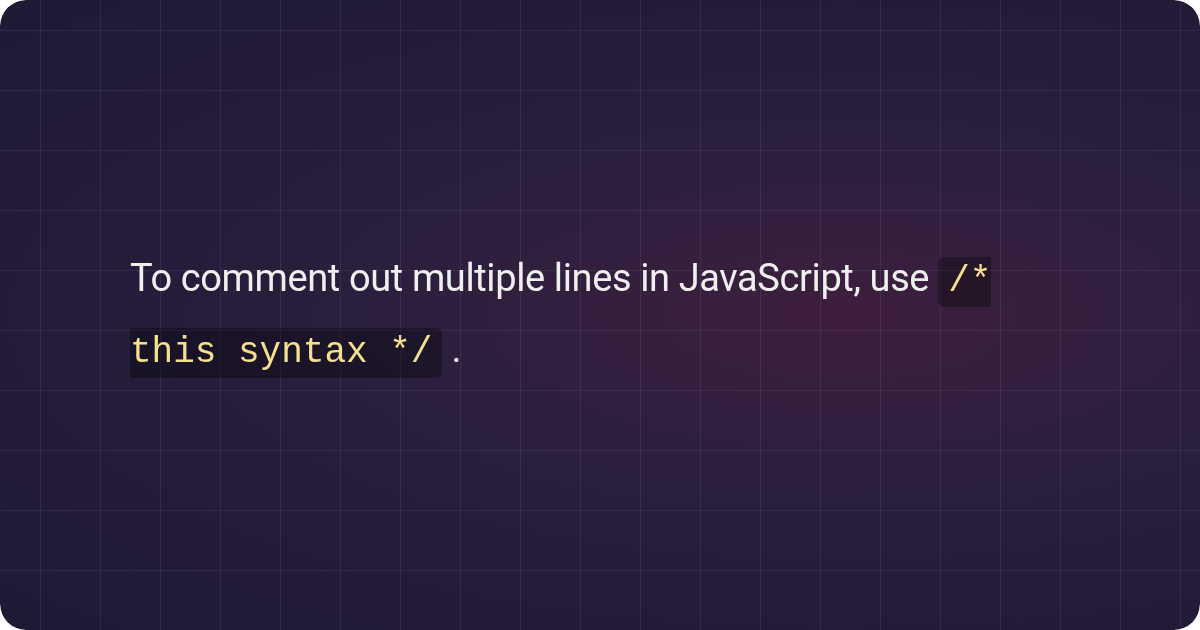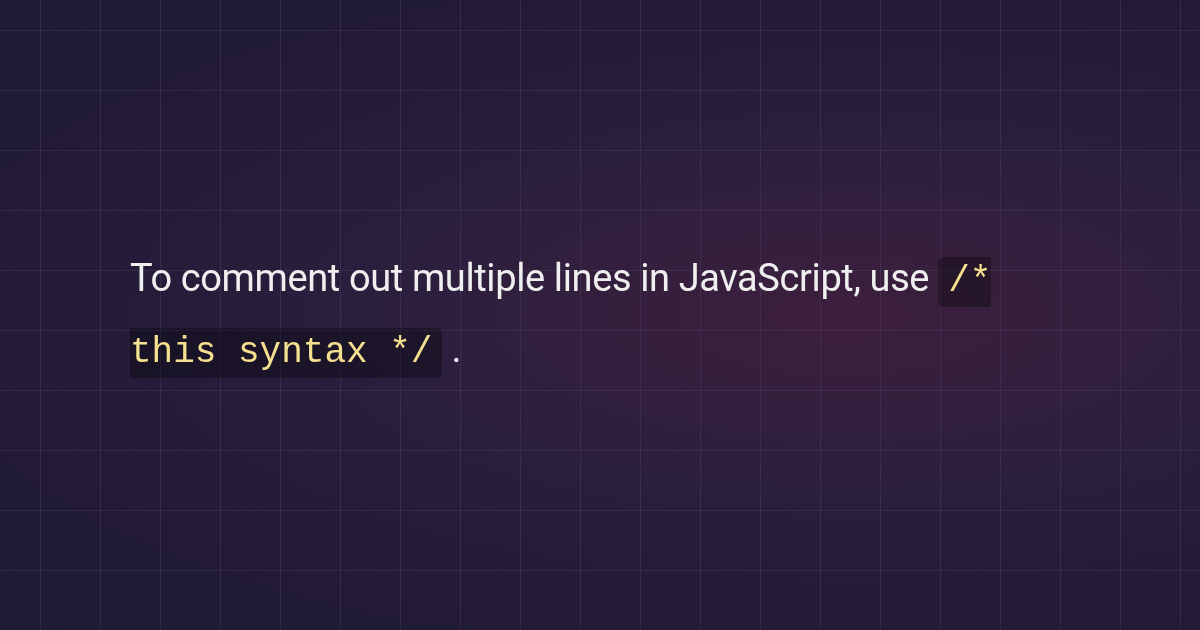--- a/index.html
+++ b/index.html
@@ -1,18 +1,19 @@
 <!DOCTYPE html>
 <html><head>
   <meta charset="utf-8">
   <style>
     * {
       margin: 0;
       padding: 0;
       box-sizing: border-box;
+      border-radius: 26px;
     }
     
     body {
       width: 1200px;
       height: 630px;
       overflow: hidden;
       font-family: -apple-system, BlinkMacSystemFont, "Segoe UI", Roboto, Helvetica, Arial, sans-serif;
       position: relative;
     }
     

